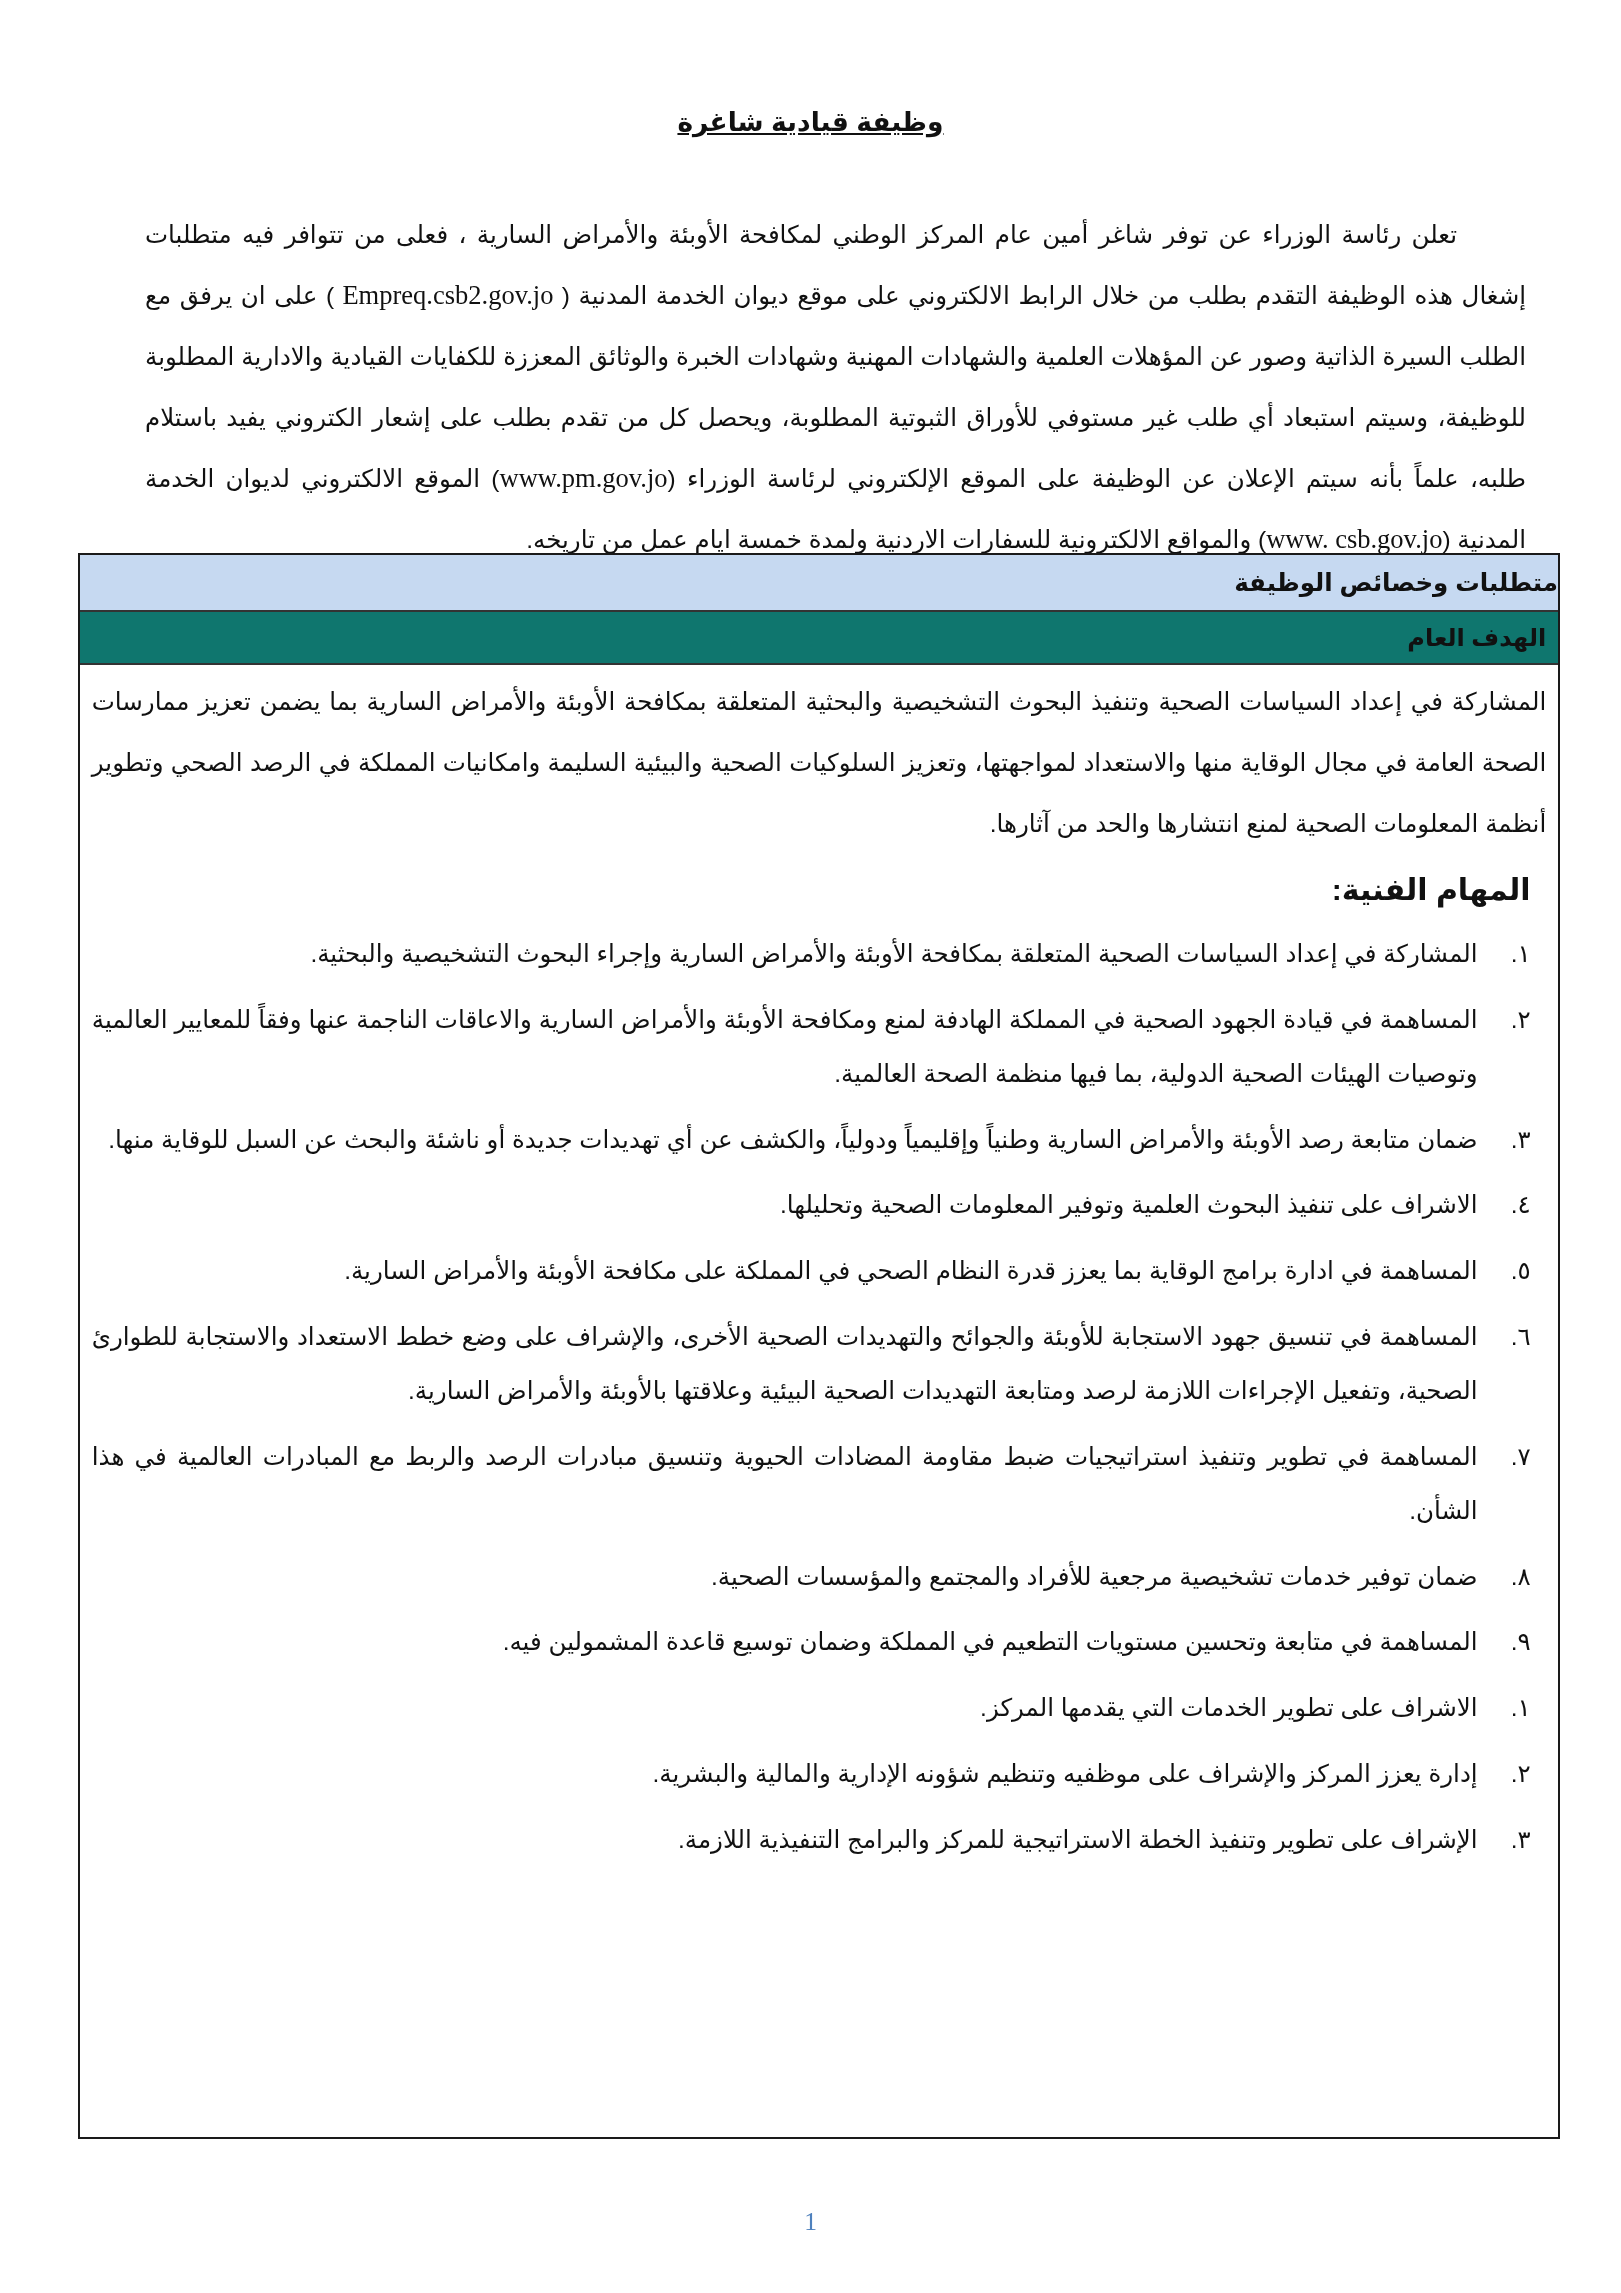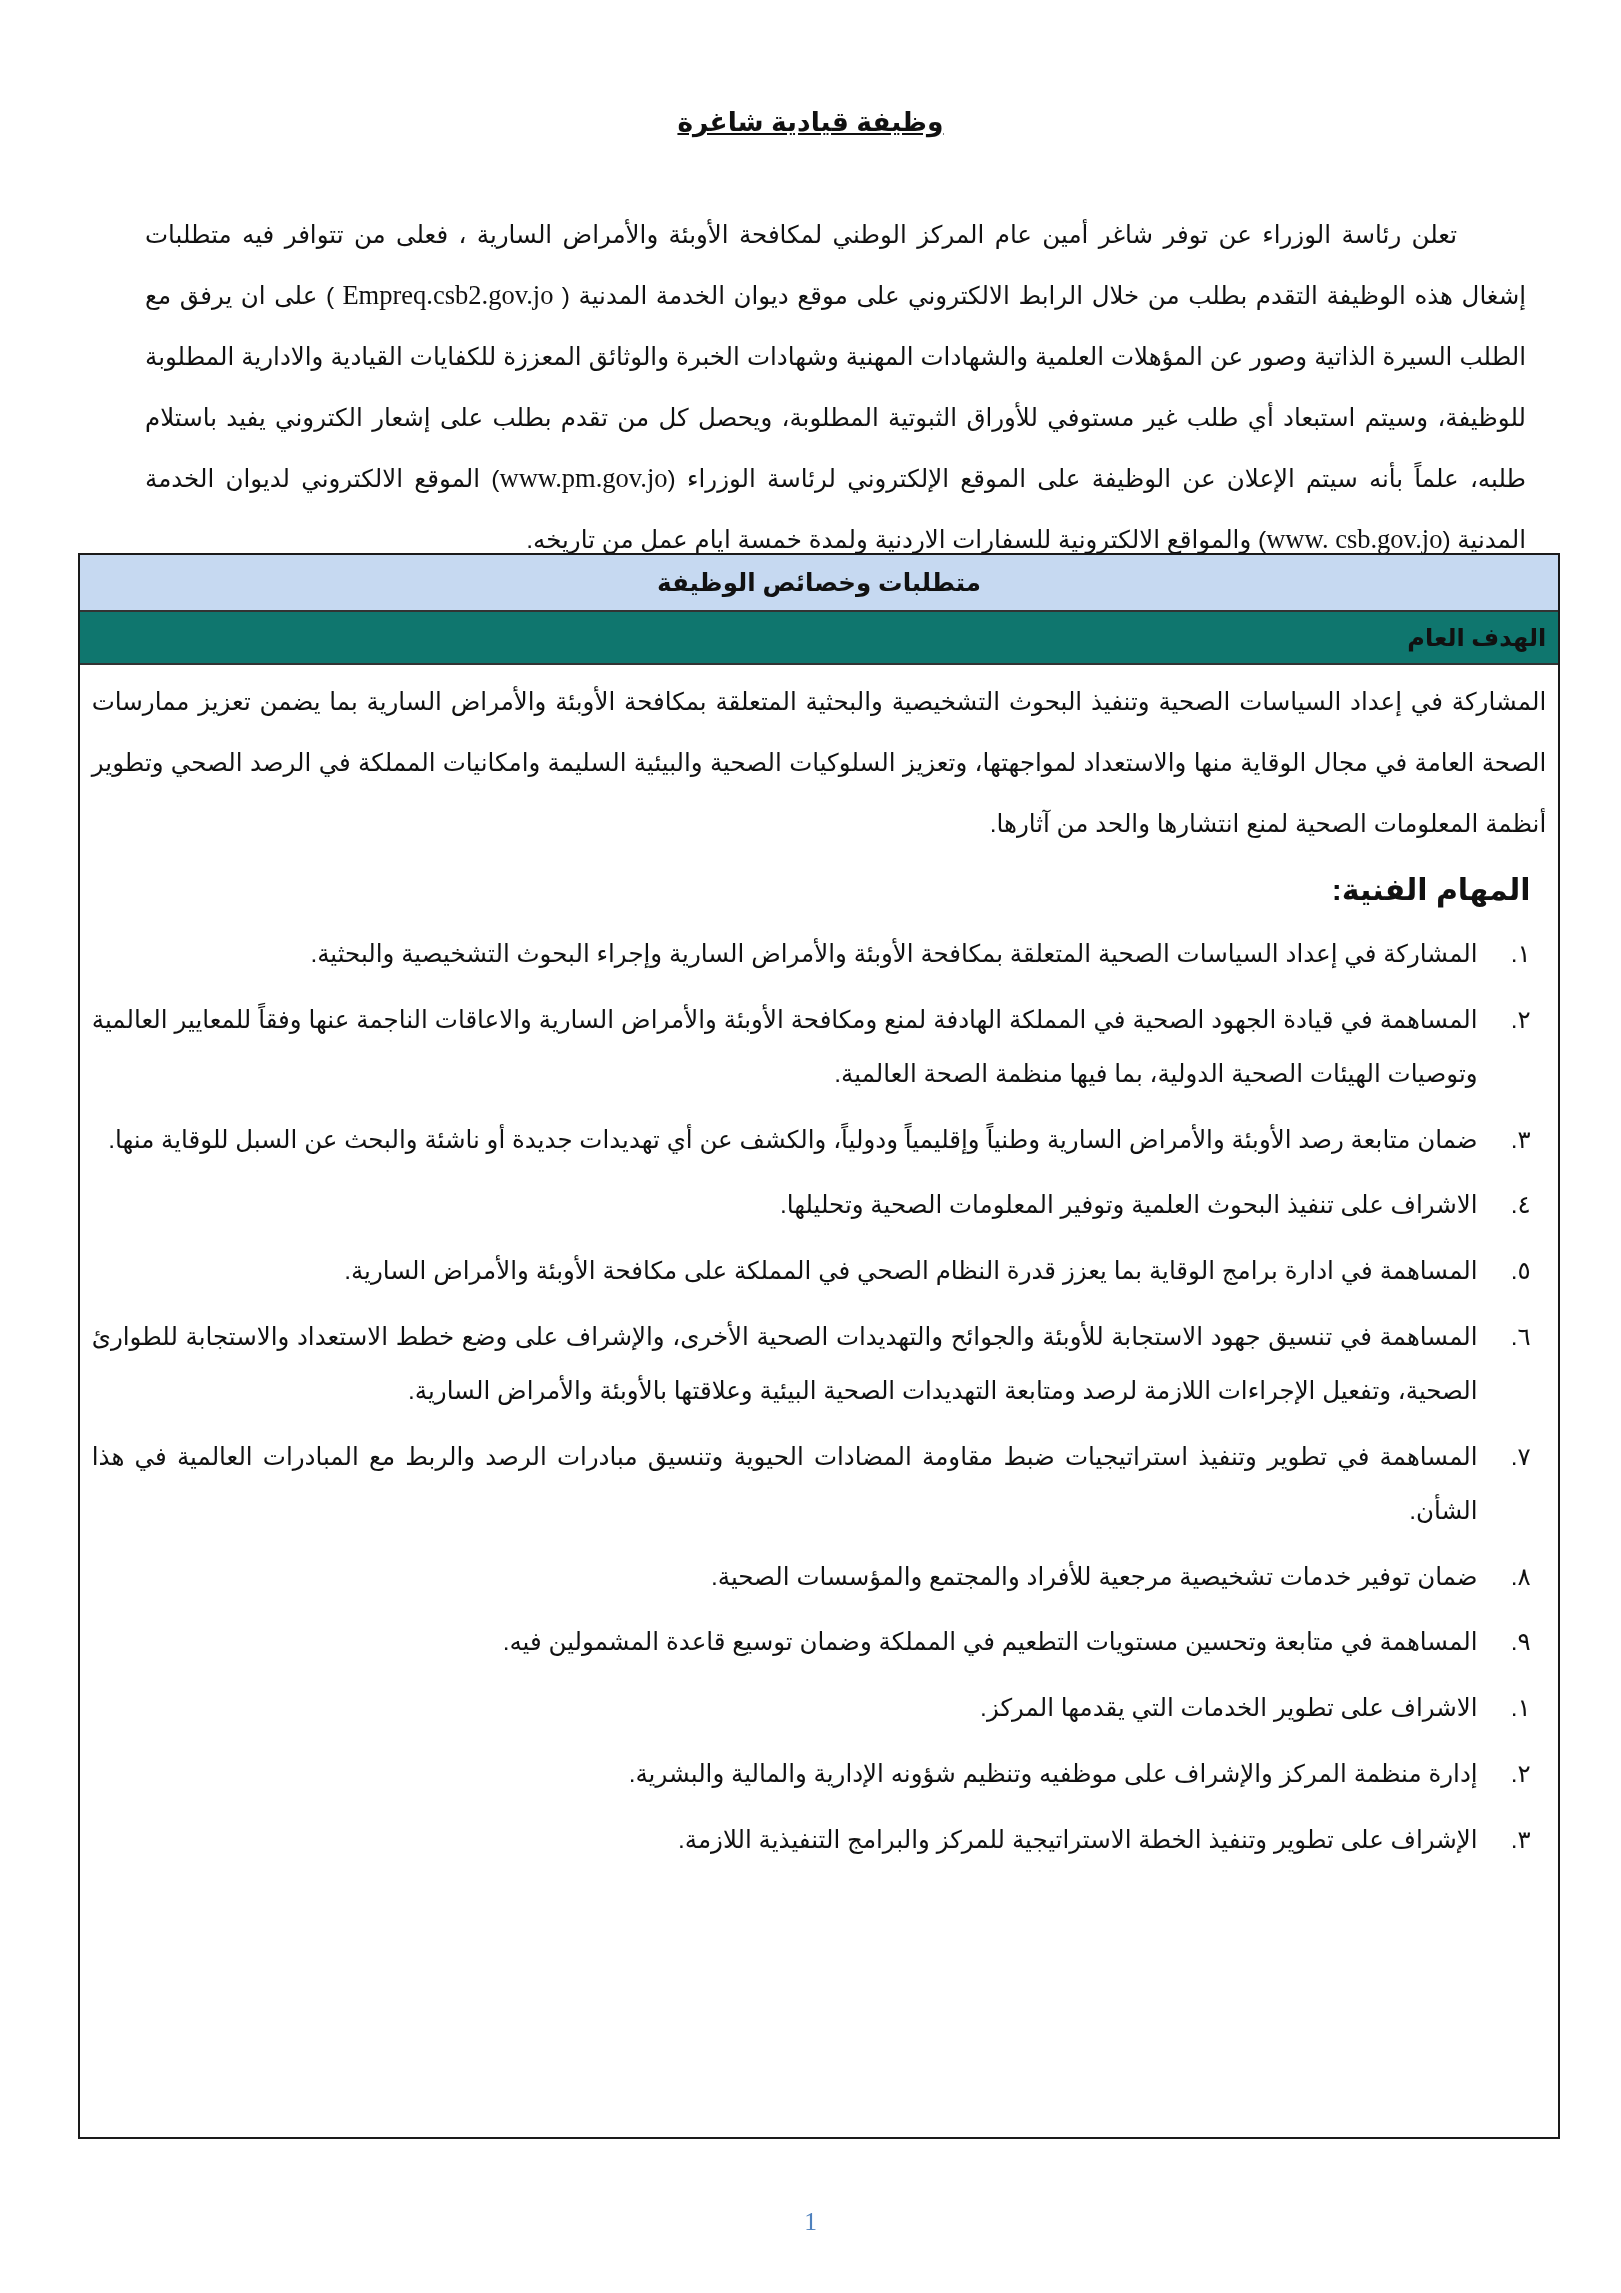--- a/index.html
+++ b/index.html
@@ -19,21 +19,21 @@
     direction: rtl; text-align: justify; font-size: 24.5px; line-height: 61px;
   }
   .intro p { margin: 16px; text-indent: 69px; }
   .ltr { direction: ltr; unicode-bidi: embed; font-family: "Liberation Serif", serif; font-size: 26.5px; }
   .box {
     position: absolute; top: 553px; left: 78px; width: 1482px; height: 1586px;
     border: 2px solid #1a1a1a; box-sizing: border-box; direction: rtl;
   }
   .box-header {
     height: 55px; background: #c6d9f1; border-bottom: 2.9px double #333;
-    text-align: center; font-weight: bold; font-size: 24.5px; line-height: 55px;
+    text-align: right; font-weight: bold; font-size: 24.5px; line-height: 55px;
   }
   .sec-header {
     background: #0f766e; font-weight: bold; font-size: 24px;
     padding: 0 11.8px; line-height: 51px; height: 51px;
     border-bottom: 2.9px double #333;
   }
   .sec-header.top-border { border-top: 2.9px solid #1a1a1a; }
   .goal {
     padding: 5.9px 11.8px 0 11.8px; font-size: 24.5px; line-height: 61px;
     text-align: justify; height: 184px; box-sizing: border-box;
@@ -111,21 +111,21 @@
           </div>
         </div>
 
       <div id="admin-list">
           <div class="task">
             <span class="num">١.</span>
             <span class="txt">الاشراف على تطوير الخدمات التي يقدمها المركز.</span>
           </div>
           <div class="task">
             <span class="num">٢.</span>
-            <span class="txt">إدارة منظمة المركز والإشراف على موظفيه وتنظيم شؤونه الإدارية والمالية والبشرية.</span>
+            <span class="txt">إدارة يعزز المركز والإشراف على موظفيه وتنظيم شؤونه الإدارية والمالية والبشرية.</span>
           </div>
           <div class="task">
             <span class="num">٣.</span>
             <span class="txt">الإشراف على تطوير وتنفيذ الخطة الاستراتيجية للمركز والبرامج التنفيذية اللازمة.</span>
           </div>
         </div>
     </div>
   </div>
 
   <div class="page-num">1</div>

